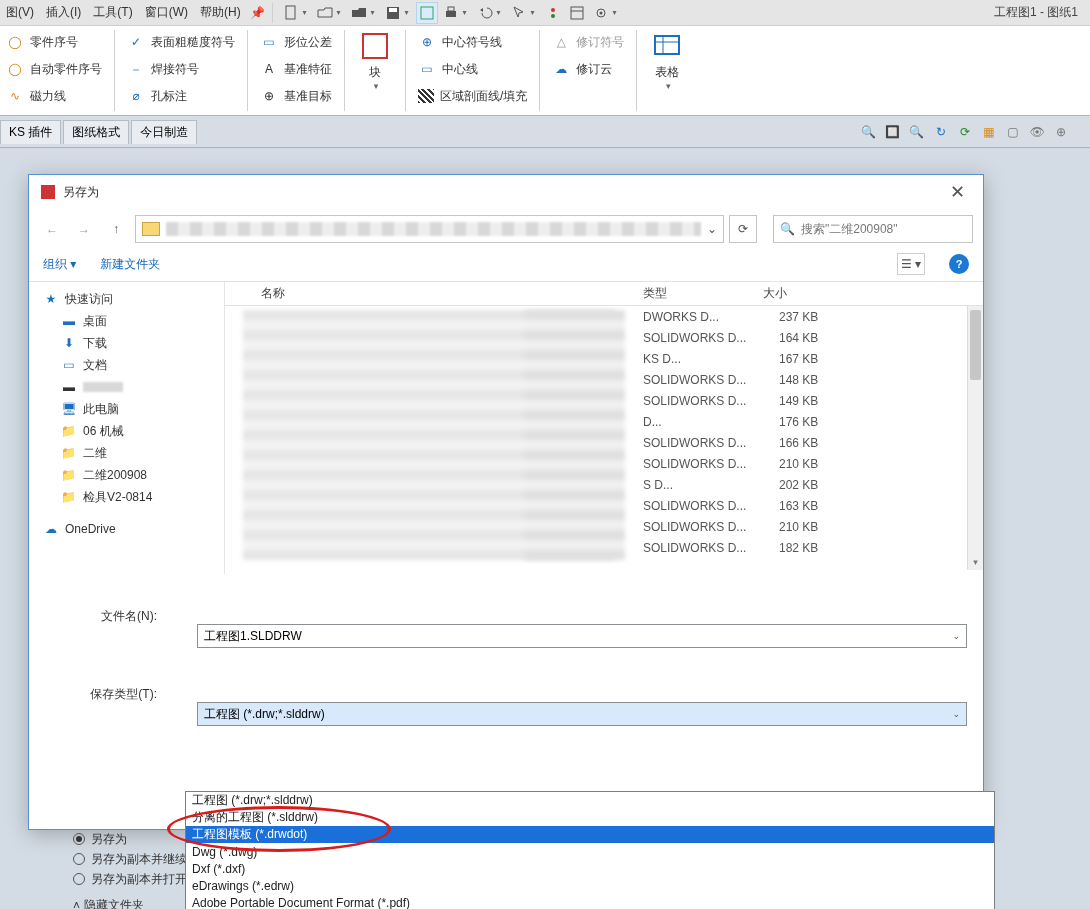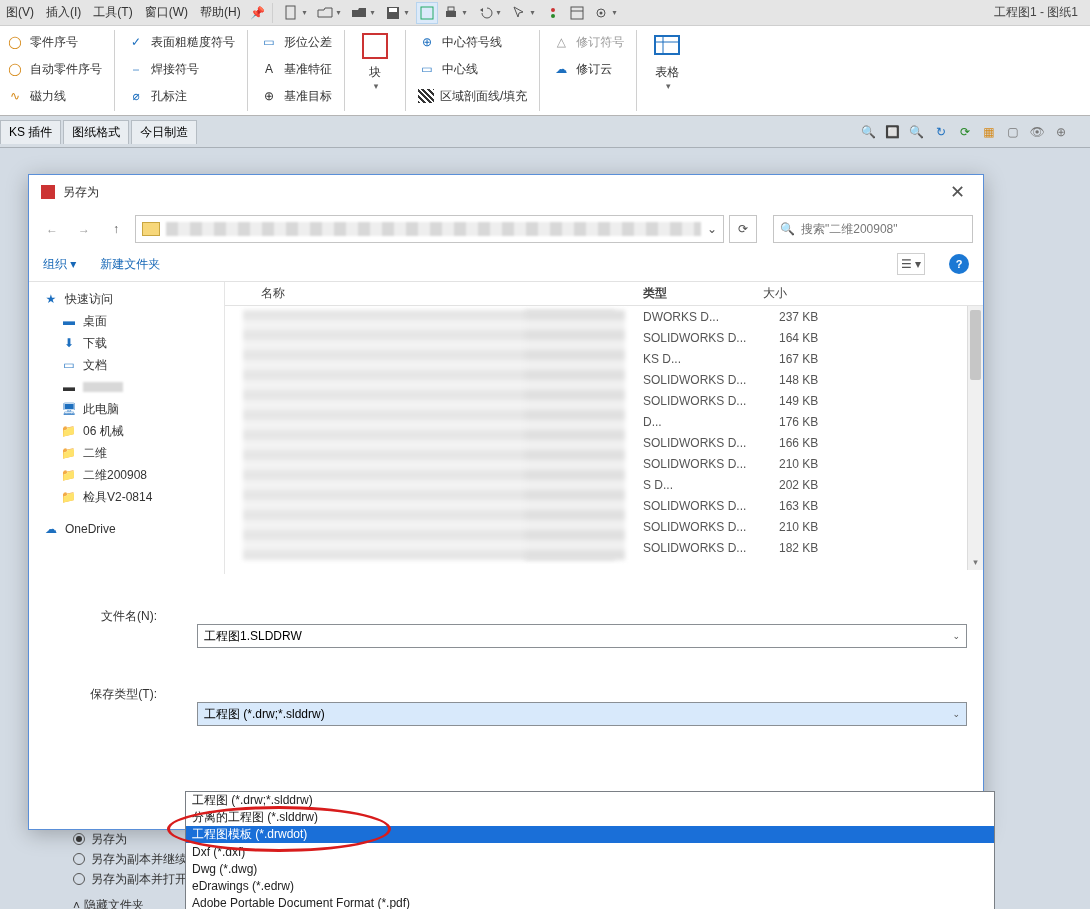--- a/index.html
+++ b/index.html
@@ -58,21 +58,21 @@
   .sb-item { display: flex; align-items: center; gap: 6px; padding: 2px 10px; color: #333; height: 22px; }
   .sb-item.h { font-weight: 400; }
   .sb-item .ico { width: 16px; height: 16px; display: inline-flex; align-items: center; justify-content: center; }
   .sb-item.indent { padding-left: 28px; }
   .sb-item .blurtxt { width: 40px; height: 10px; background: #d8d8d8; filter: blur(1px); }
   .sb-sep { height: 10px; }
 
   .listarea { flex: 1; position: relative; overflow: hidden; }
   .list-head { display: flex; border-bottom: 1px solid #e2e2e2; color: #444; height: 24px; align-items: center; }
   .col-name { width: 418px; padding-left: 36px; }
-  .col-type { width: 120px; font-weight: bold; }
+  .col-type { width: 120px; }
   .col-size { width: 80px; }
   .list-body { position: relative; height: 264px; overflow: hidden; }
   .blurcol { position: absolute; left: 18px; top: 4px; width: 372px; height: 250px;
              background: repeating-linear-gradient(0deg,#e6e6e6 0 10px,#f3f3f3 10px 20px);
              filter: blur(2px); }
   .blurcol2 { position: absolute; left: 300px; top: 4px; width: 100px; height: 250px;
               background: repeating-linear-gradient(0deg,#e0e0e0 0 10px,#f0f0f0 10px 20px);
               filter: blur(2px); }
   .rows { position: absolute; left: 418px; top: 4px; }
   .lrow { display: flex; height: 21px; color: #555; font-size: 12px; gap: 16px; }
@@ -464,22 +464,22 @@
           <span>工程图 (*.drw;*.slddrw)</span>
           <span class="arrow">⌄</span>
         </div>
       </div>
   </div>
 
   <div class="dropdown" id="dd">
       <div class="opt">工程图 (*.drw;*.slddrw)</div>
       <div class="opt">分离的工程图 (*.slddrw)</div>
       <div class="opt sel">工程图模板 (*.drwdot)</div>
+      <div class="opt">Dwg (*.dwg)</div>
       <div class="opt">Dxf (*.dxf)</div>
-      <div class="opt">Dwg (*.dwg)</div>
       <div class="opt">eDrawings (*.edrw)</div>
       <div class="opt">Adobe Portable Document Format (*.pdf)</div>
     </div>
 
   <div class="annot-ellipse"></div>
 
   <div class="bottom-left">
     <div class="radio-row">
         <span class="radio on"></span>
         <span>另存为</span>

